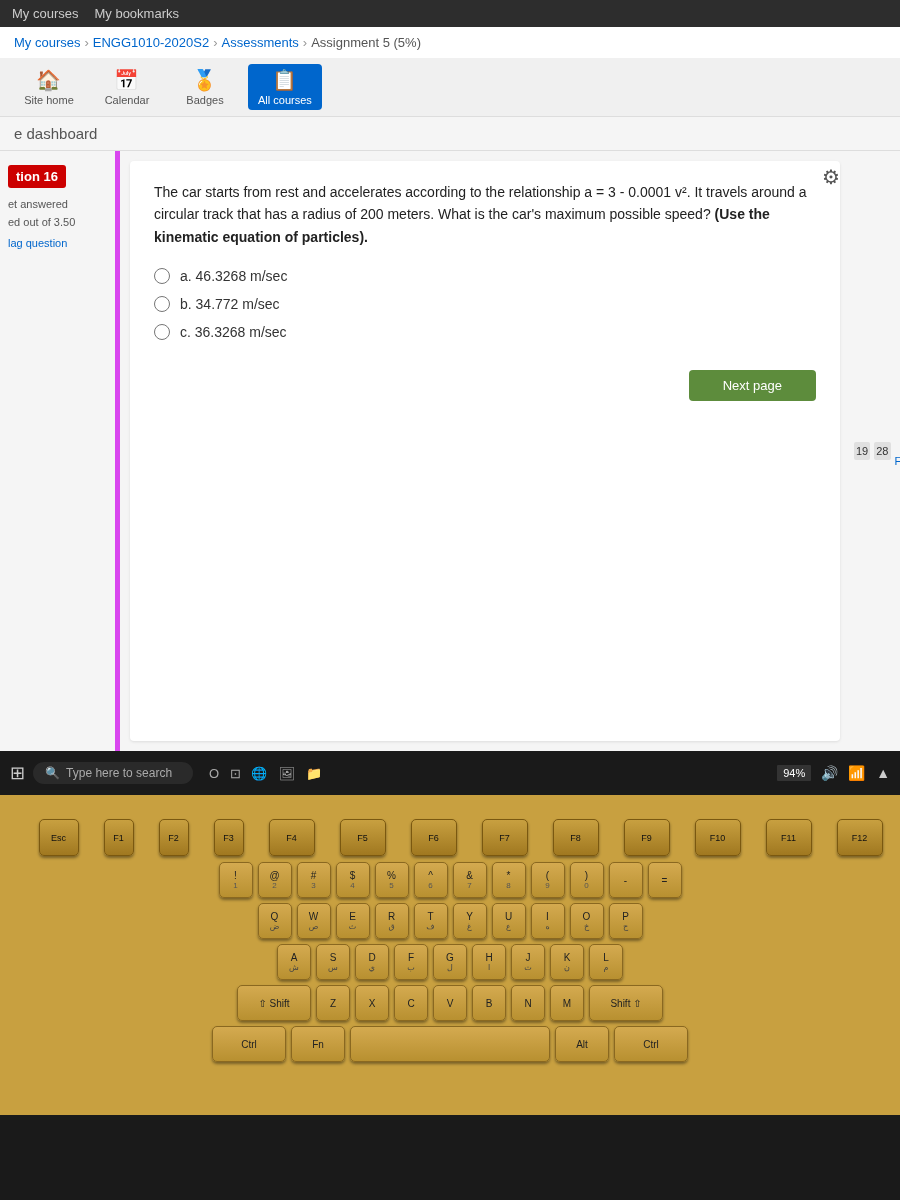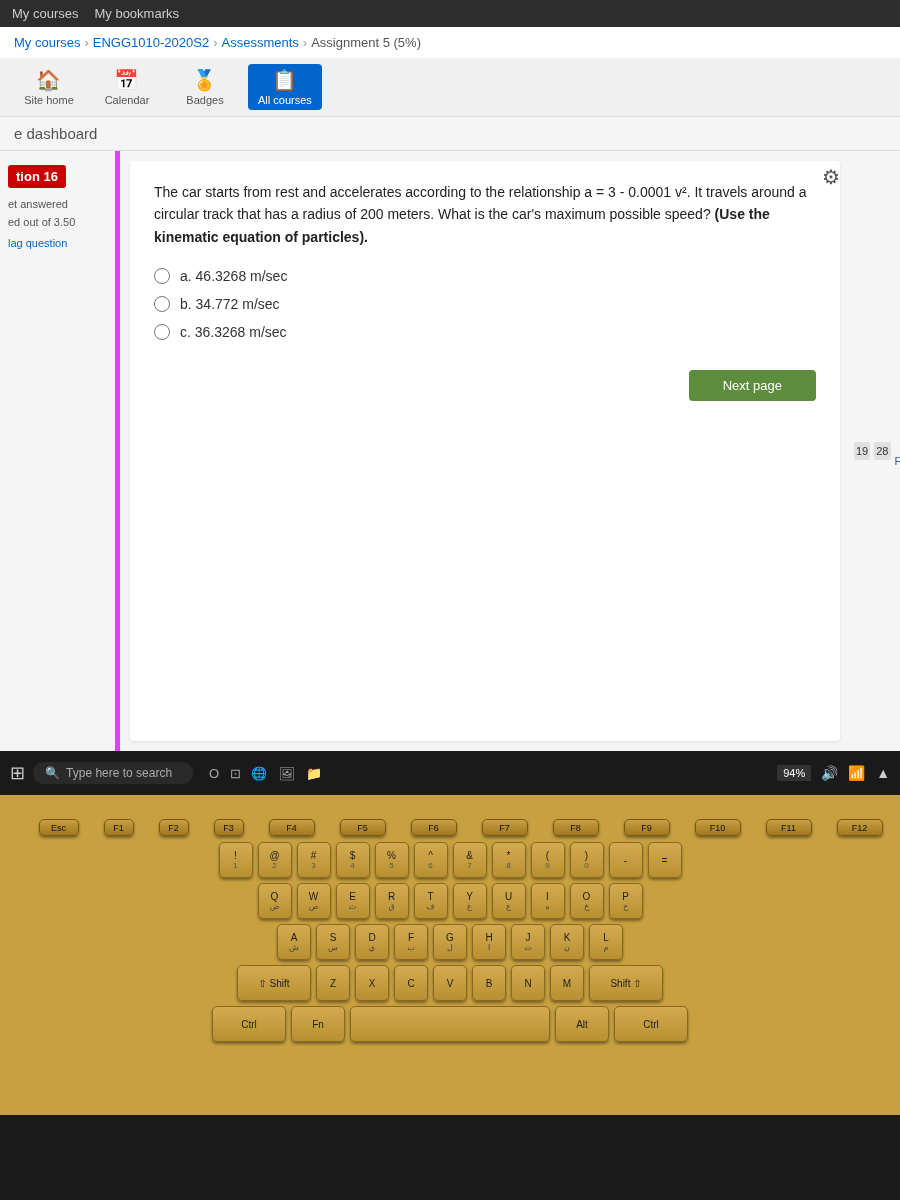--- a/index.html
+++ b/index.html
@@ -263,21 +263,21 @@
       margin-bottom: 6px;
       justify-content: center;
     }
     .fn-key {
       background: linear-gradient(to bottom, #c8a040, #a07820);
       border: 1px solid #7a5810;
       border-radius: 5px;
       color: #111;
       font-size: 9px;
       min-width: 30px;
-      height: 17px;
+      height: 37px;
       display: flex;
       align-items: center;
       justify-content: center;
       cursor: pointer;
       box-shadow: 0 2px 3px rgba(0,0,0,0.4);
       margin-left: 21px;
     }
     .fn-key.esc-fn { min-width: 40px; }
     .fn-key.wide-fn { min-width: 46px; }
 

